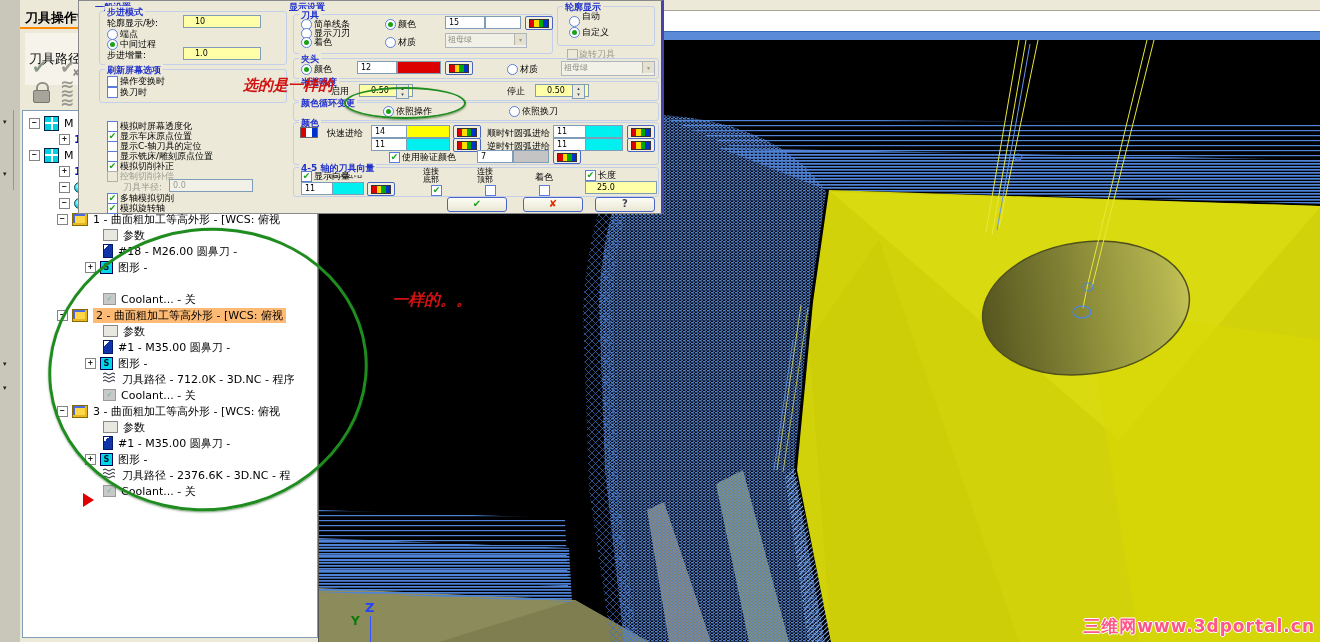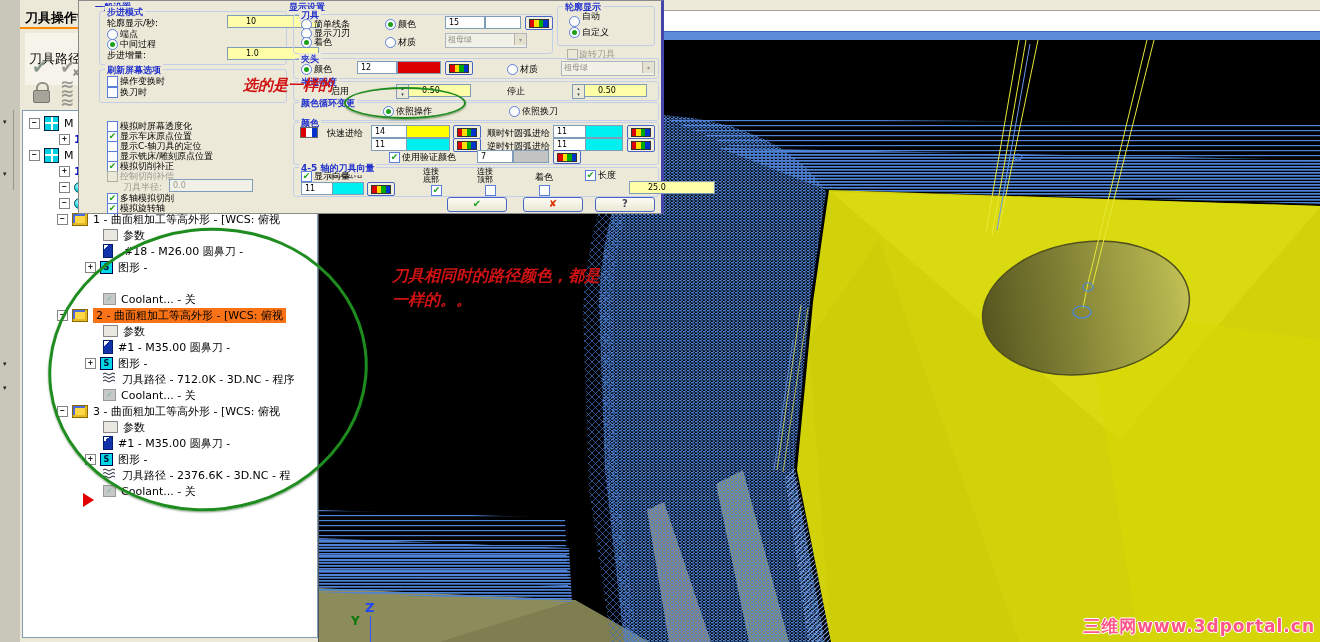--- a/index.html
+++ b/index.html
@@ -4,40 +4,40 @@
 <style>
   html,body{margin:0;padding:0;background:#777;}
   #stage{position:relative;width:1320px;height:642px;overflow:hidden;background:#000;
          font-family:"DejaVu Sans","Liberation Sans",sans-serif;}
   .abs{position:absolute;}
   .lbl{position:absolute;font-size:9px;line-height:10px;color:#000;white-space:nowrap;}
   .blb{position:absolute;font-size:9px;line-height:10px;font-weight:bold;color:#2233cc;white-space:nowrap;}
   .dis{color:#9a9a8e !important;}
   .grp{position:absolute;border:1px solid #c3cfe8;border-radius:3px;}
   .leg{position:absolute;font-size:9px;font-weight:bold;color:#2233cc;background:#ece9d8;padding:0 2px;white-space:nowrap;}
-  .yin{position:absolute;background:#ffffa8;border:1px solid #7f9db9;font-size:8px;line-height:11px;padding:0 18px;color:#000;white-space:nowrap;margin-left:44px;}
+  .yin{position:absolute;background:#ffffa8;border:1px solid #7f9db9;font-size:8px;line-height:11px;padding:0 11px;color:#000;white-space:nowrap;}
   .win{position:absolute;background:#fff;border:1px solid #7f9db9;font-size:8px;line-height:11px;padding:0 3px;color:#000;}
   .sw{position:absolute;border:1px solid #7f9db9;height:11px;}
   .pal{position:absolute;width:26px;height:12px;border:1px solid #4a65c8;border-radius:2px;background:#f2efdd;display:flex;align-items:center;justify-content:center;}
   .pal i{display:block;width:18px;height:7px;border:1px solid #333;
      background:linear-gradient(90deg,#d00 0 25%,#fd0 25% 50%,#0a0 50% 75%,#03c 75%);}
   .chk{position:absolute;width:9px;height:9px;background:#fff;border:1px solid #5a7edc;font-size:9px;line-height:8px;color:#1aa11a;font-weight:bold;text-align:center;}
   .chk.off{color:transparent;}
   .chk.dsb{border-color:#b0b0a6;background:#ece9d8;color:transparent;}
   .rad{position:absolute;width:9px;height:9px;border-radius:50%;background:#fff;border:1px solid #5a7edc;}
   .rad.on::after{content:"";position:absolute;left:2px;top:2px;width:5px;height:5px;border-radius:50%;background:#1aa11a;}
   .spin{position:absolute;width:11px;height:13px;border:1px solid #7f9db9;background:#ece9d8;font-size:5px;line-height:6px;text-align:center;color:#345;}
   .dd{position:absolute;height:13px;background:#f2f1e8;border:1px solid #aeb4c0;font-size:8px;line-height:12px;color:#8a8a80;padding:0 2px;}
   .dd b{position:absolute;right:0;top:0;width:11px;height:11px;background:#e4e1d0;border-left:1px solid #b6b4a4;color:#999;font-size:6px;line-height:11px;text-align:center;font-weight:normal;}
   .btn{position:absolute;width:58px;height:13px;border:1px solid #4a65c8;border-radius:3px;background:linear-gradient(#fdfdf6,#e9e6d2);text-align:center;font-size:10px;line-height:12px;font-weight:bold;}
   .exp{width:9px;height:9px;border:1px solid #848484;background:#fff;color:#222;
        font:bold 8px/7px "DejaVu Sans Mono",monospace;text-align:center;flex:none;margin-right:4px;}
   .trow{position:absolute;left:0;width:296px;height:16px;display:flex;align-items:center;
         font-size:11px;color:#000;white-space:nowrap;overflow:hidden;}
-  .trow .sel{background:#f97316;padding:0 3px;}
+  .trow .sel{background:#fdba74;padding:0 3px;}
   .ticon{flex:none;margin-right:5px;}
   .redtxt{position:absolute;color:#d01212;font-weight:bold;font-style:italic;white-space:nowrap;}
   .gell{position:absolute;border:3px solid #1f8c1f;border-radius:50%;box-shadow:0 1px 2px rgba(0,60,0,.5);}
 </style>
 </head>
 <body>
 
 <div id="stage">
 
   <div class="abs" style="left:0;top:0;width:20px;height:642px;background:#c9c6ba;border-right:1px solid #8a8a7e;">
@@ -103,21 +103,21 @@
           </div>
           <div class="trow" style="top: 100px; padding-left: 34px;">
             <span class="exp">−</span>
             <span class="ticon" style="width:14px;height:11px;display:inline-block;background:#ffd84a;border:1px solid #8a6a00;box-shadow:inset -2px -2px 0 #e8b820, inset 2px 2px 0 #4a6ae0;"></span>
             <span class="" style="">1 - 曲面粗加工等高外形 - [WCS: 俯视</span>
           </div>
           <div class="trow" style="top: 116px; padding-left: 80px;">
             <span class="ticon" style="width:13px;height:10px;display:inline-block;background:#e8e8e0;border:1px solid #888;"></span>
             <span class="" style="">参数</span>
           </div>
-          <div class="trow" style="top: 132px; padding-left: 80px; gap: 6px;">
+          <div class="trow" style="top: 132px; padding-left: 80px;">
             <span class="ticon" style="width:8px;height:12px;display:inline-block;border:1px solid #001a66;background:linear-gradient(135deg,#fff 25%,#1133aa 25%);"></span>
             <span class="" style="">#18 - M26.00 圆鼻刀 -</span>
           </div>
           <div class="trow" style="top: 148px; padding-left: 62px;">
             <span class="exp">+</span>
             <span class="ticon" style="width:11px;height:11px;display:inline-block;background:#00d8e8;border:1px solid #005;color:#013;font:bold 8px/11px 'DejaVu Sans';text-align:center;">S</span>
             <span class="" style="">图形 -</span>
           </div>
           <div class="trow" style="top: 180px; padding-left: 80px;">
             <span class="ticon" style="width:11px;height:10px;display:inline-block;background:#c8c8c8;border:1px solid #999;color:#8ba;font:7px/10px 'DejaVu Sans';text-align:center;">✔</span>
@@ -266,21 +266,20 @@
     
     <div class="abs" style="left:46px;top:560px;color:#2244ff;font-weight:bold;font-size:13px;">Z</div>
     <div class="abs" style="left:51px;top:576px;width:1px;height:26px;background:#3355ff;"></div>
     <div class="abs" style="left:32px;top:574px;color:#0a7a0a;font-weight:bold;font-size:12px;">Y</div>
 
     
     <div class="abs" style="right:6px;bottom:4px;font-size:17px;font-weight:bold;color:#ff5588;letter-spacing:1px;white-space:nowrap;
                 text-shadow:-1px 0 #fff,1px 0 #fff,0 -1px #fff,0 1px #fff;">三维网www.3dportal.cn</div>
   </div>
 
-  <div class="redtxt" style="left:392px;top:266px;font-size:16px;z-index:20;">刀具相同时的路径颜色，都是</div>
   <div class="redtxt" style="left:392px;top:290px;font-size:16px;z-index:20;">一样的。。</div>
 
   <div class="gell" style="left:48px;top:228px;width:314px;height:277px;z-index:25;transform:rotate(-7deg);"></div>
 
   <div class="abs" style="left:78px;top:0;width:582px;height:212px;background:#ece9d8;border:1px solid #8a8a8a;
               border-right:3px solid #4444aa;z-index:30;font-size:9px;">
 
     <div class="blb" style="left:16px;top:1px;">一般设置</div>
     <div class="grp" style="left:20px;top:10px;width:186px;height:52px;"></div>
     <div class="leg" style="left:26px;top:5px;">步进模式</div>

